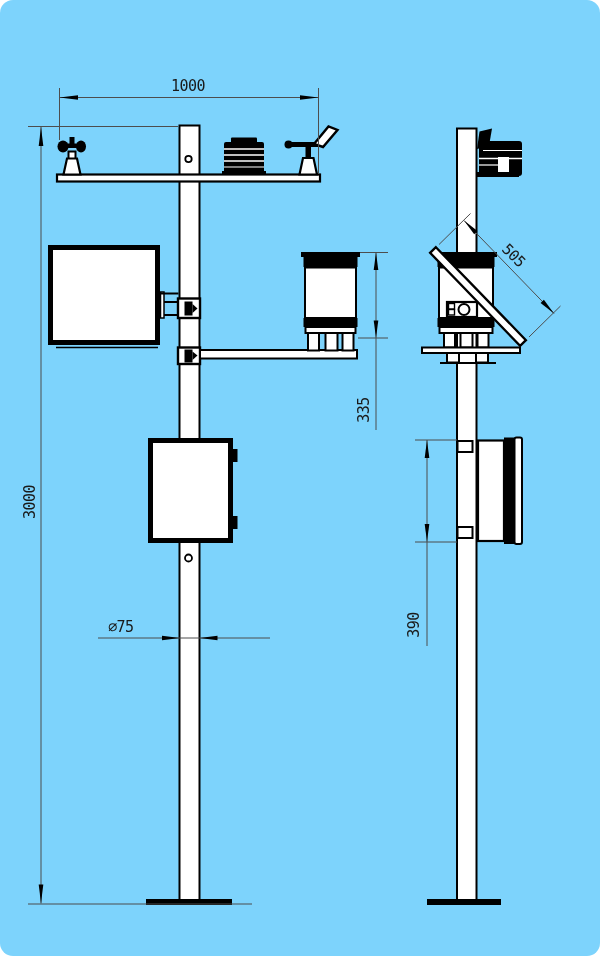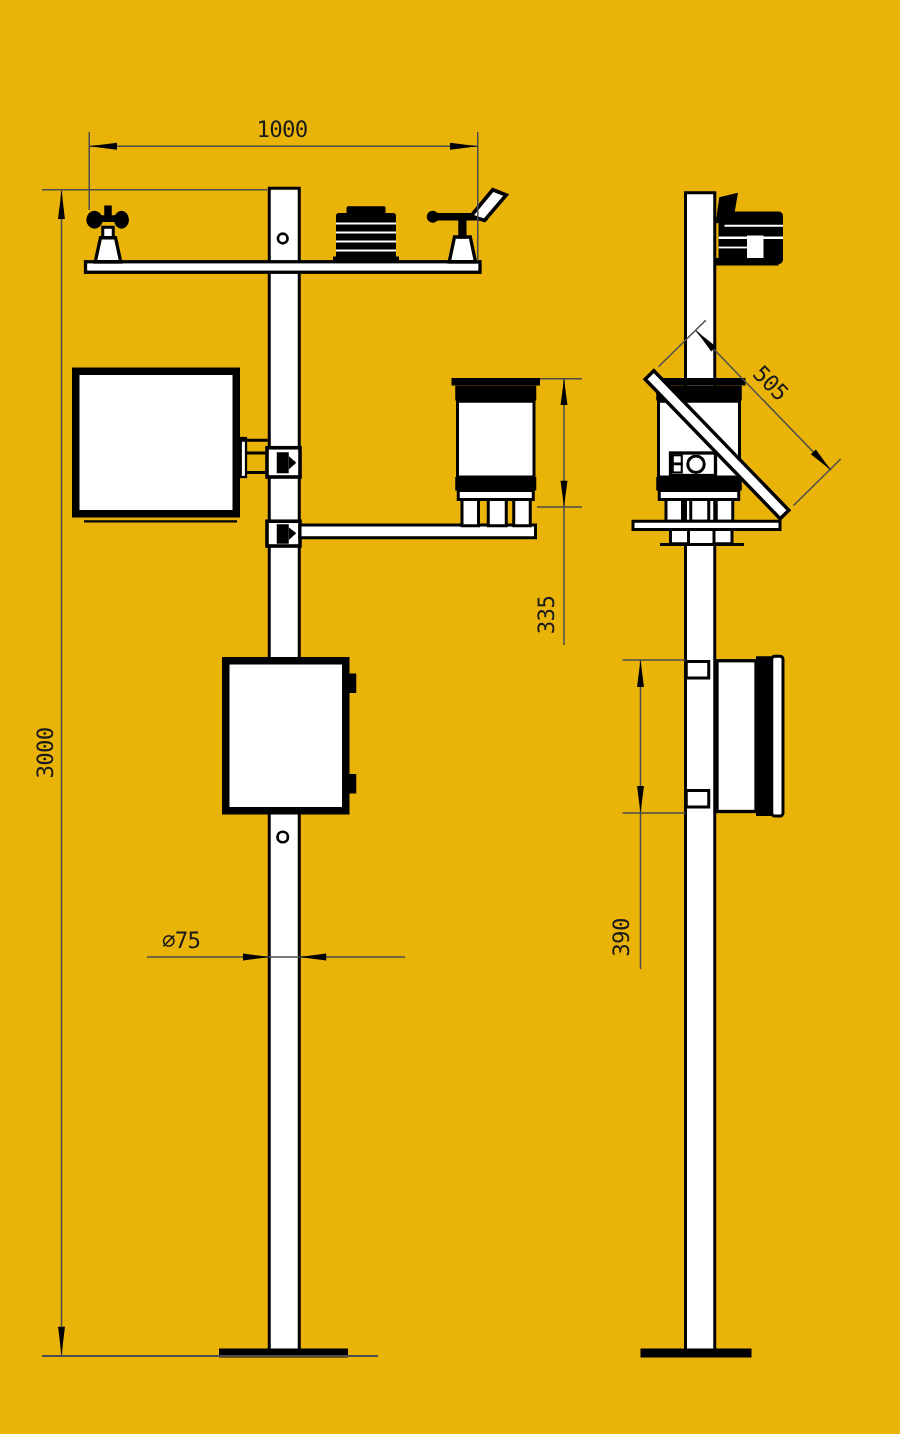--- a/index.html
+++ b/index.html
@@ -1,17 +1,17 @@
 <!DOCTYPE html>
 <html><head>
 <meta charset="utf-8">
 <style>
   html,body{margin:0;padding:0;background:#ffffff;}
-  .page{position:relative;width:600px;height:956px;background:#eab308;overflow:hidden;
-        font-family:"DejaVu Sans Mono","Liberation Mono",monospace;}
+  .page{position:relative;width:600px;height:956px;background:#7dd3fc;overflow:hidden;
+        font-family:"DejaVu Sans Mono","Liberation Mono",monospace;border-radius:13px;}
   svg{display:block;}
   .dim-text{font-family:"DejaVu Sans Mono","Liberation Mono",monospace;
             font-size:15px;letter-spacing:-0.5px;fill:#1a1a1a;}
 </style>
 </head>
 <body>
 
 <div class="page">
 <svg width="600" height="956" viewBox="0 0 600 956" xmlns="http://www.w3.org/2000/svg">
 

